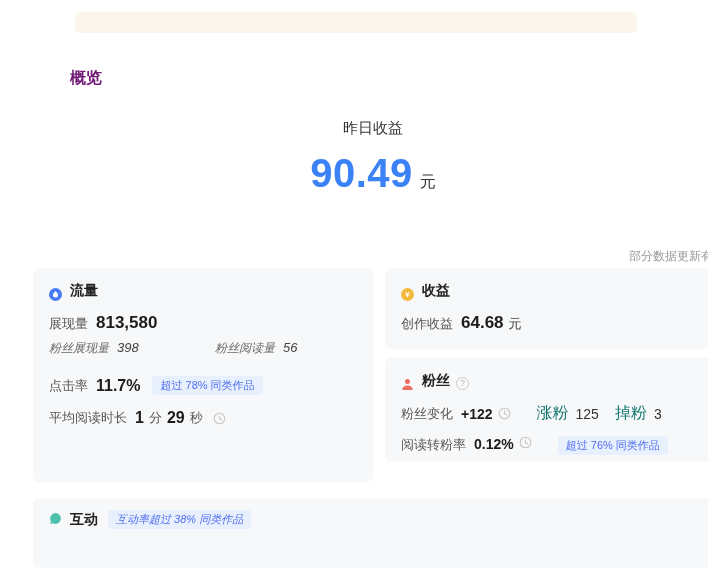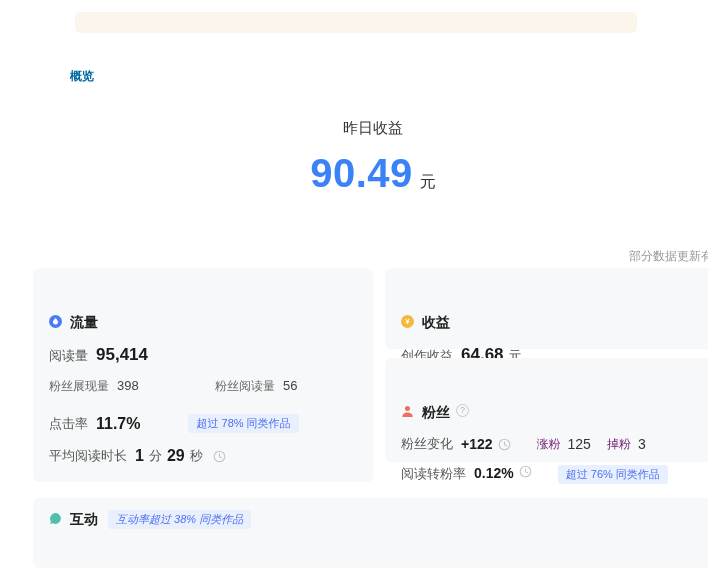--- a/index.html
+++ b/index.html
@@ -11,21 +11,21 @@
     font-family:"Liberation Sans","DejaVu Sans",sans-serif;
     color:#222;
   }
   .top-banner {
     position:absolute; left:75px; top:12px;
     width:562px; height:21px;
     background:#fbf5ec; border-radius:5px;
   }
   .section-title {
     position:absolute; left:70px; top:68px;
-    font-size:12px; font-weight:700; color:#0369a1;
+    font-size:16px; font-weight:700; color:#701a75;
   }
   .yesterday {
     position:absolute; left:33px; top:119px;
     width:680px; text-align:center;
   }
   .yesterday-label { font-size:15px; color:#333; }
   .yesterday-amount { margin-top:13px; }
   .yesterday-value {
     font-size:40px; font-weight:700; color:#3b82f6;
     letter-spacing:0.5px;
@@ -41,60 +41,59 @@
   .card {
     background:#f7f8f9; border-radius:6px;
     padding:14px 16px;
   }
   .card-traffic { width:340px; height:214px; }
   .col-right { width:328px; display:flex; flex-direction:column; gap:9px; }
   .card-revenue { height:81px; }
   .card-fans { height:104px; }
   .card-interaction { width:680px; height:70px; margin-top:16px; padding-top:12px; }
 
-  .card-head { display:flex; align-items:flex-start;margin-top:32px; }
+  .card-head { display:flex; align-items:flex-end; }
   .card-head .icon { width:13px; height:13px; display:inline-block; flex:none; }
   .card-title { font-size:14px; font-weight:700; color:#222; margin-left:8px; }
 
   .stat-row { display:flex; align-items:baseline; }
   .stat-col-a { width:166px; display:flex; align-items:baseline; }
   .stat-col-b { display:flex; align-items:baseline; }
   .stat-label { font-size:13px; color:#555; margin-right:8px; white-space:nowrap; }
   .stat-value { font-size:17px; font-weight:700; color:#1c1c1c; }
   .stat-label-sm { font-size:12px; color:#666; margin-right:8px; white-space:nowrap; }
   .stat-value-sm { font-size:13px; font-weight:500; color:#444; }
 
   .traffic-primary { margin-top:13px; }
-  .traffic-secondary { margin-top:13px; }
+  .traffic-secondary { margin-top:7px;font-style:italic; }
   .ctr-row { margin-top:19px; display:flex; align-items:center; }
   .ctr-value { font-size:16px; font-weight:700; color:#1c1c1c; margin-right:12px; }
   .badge {
     background:#e9f0fd; color:#4e6ef2;
     font-size:11px; padding:2px 8px; border-radius:3px;
     white-space:nowrap;
-    margin-left:36px;
   }
   .time-row { margin-top:14px; display:flex; align-items:center; }
   .time-num { font-size:16px; font-weight:700; color:#1c1c1c; }
   .time-unit { font-size:13px; color:#555; margin:0 5px; }
   .clock { margin-left:5px; display:inline-flex; }
 
   .revenue-row { margin-top:13px; display:flex; align-items:baseline; }
   .revenue-unit { font-size:13px; color:#444; margin-left:5px; }
 
   .help-circle {
     width:13px; height:13px; margin-left:6px;
     border:1px solid #c9c9c9; border-radius:50%;
     color:#b5b5b5; font-size:9px; line-height:11px;
     text-align:center; display:inline-block; flex:none;
   }
   .fans-row1 { margin-top:13px; display:flex; align-items:center; }
   .fans-row2 { margin-top:12px; display:flex; align-items:flex-start; }
   .fans-value { font-size:14px; font-weight:700; color:#1c1c1c; }
-  .fans-sub-label { font-size:12px; color:#701a75; margin-right:7px; }
+  .fans-sub-label { font-size:16px; color:#0f766e; margin-right:7px; }
   .fans-sub-value { font-size:14px; font-weight:500; color:#333; }
   .fans-gap { width:26px; flex:none; }
   .fans-gap-sm { width:16px; flex:none; }
   .fans-row2 .badge { margin-left:26px; }
 
   .interaction-head { display:flex; align-items:center; }
   .interaction-head .badge { margin-left:10px;font-style:italic; }
   .interaction-stats {
     margin-top:11px; display:flex;
     justify-content:space-between; padding-right:42px;
@@ -125,23 +124,23 @@
       <div class="card-head">
         <span class="icon">
           <svg width="13" height="13" viewBox="0 0 14 14">
             <circle cx="7" cy="7" r="7" fill="#4a7bf7"></circle>
             <path d="M7 3.1c1.8 1.8 2.7 3.1 2.7 4.4A2.7 2.7 0 0 1 7 10.2a2.7 2.7 0 0 1-2.7-2.7c0-1.3.9-2.6 2.7-4.4z" fill="#ffffff"></path>
           </svg>
         </span>
         <span class="card-title">流量</span>
       </div>
       <div class="stat-row traffic-primary">
-        <div class="stat-col-b">
-          <span class="stat-label">阅读量</span>
-          <span class="stat-value">95,414</span>
+        <div class="stat-col-a">
+          <span class="stat-label">展现量</span>
+          <span class="stat-value">813,580</span>
         </div>
       </div>
       <div class="stat-row traffic-secondary">
         <div class="stat-col-a">
           <span class="stat-label-sm">粉丝展现量</span>
           <span class="stat-value-sm">398</span>
         </div>
         <div class="stat-col-b">
           <span class="stat-label-sm">粉丝阅读量</span>
           <span class="stat-value-sm">56</span>

